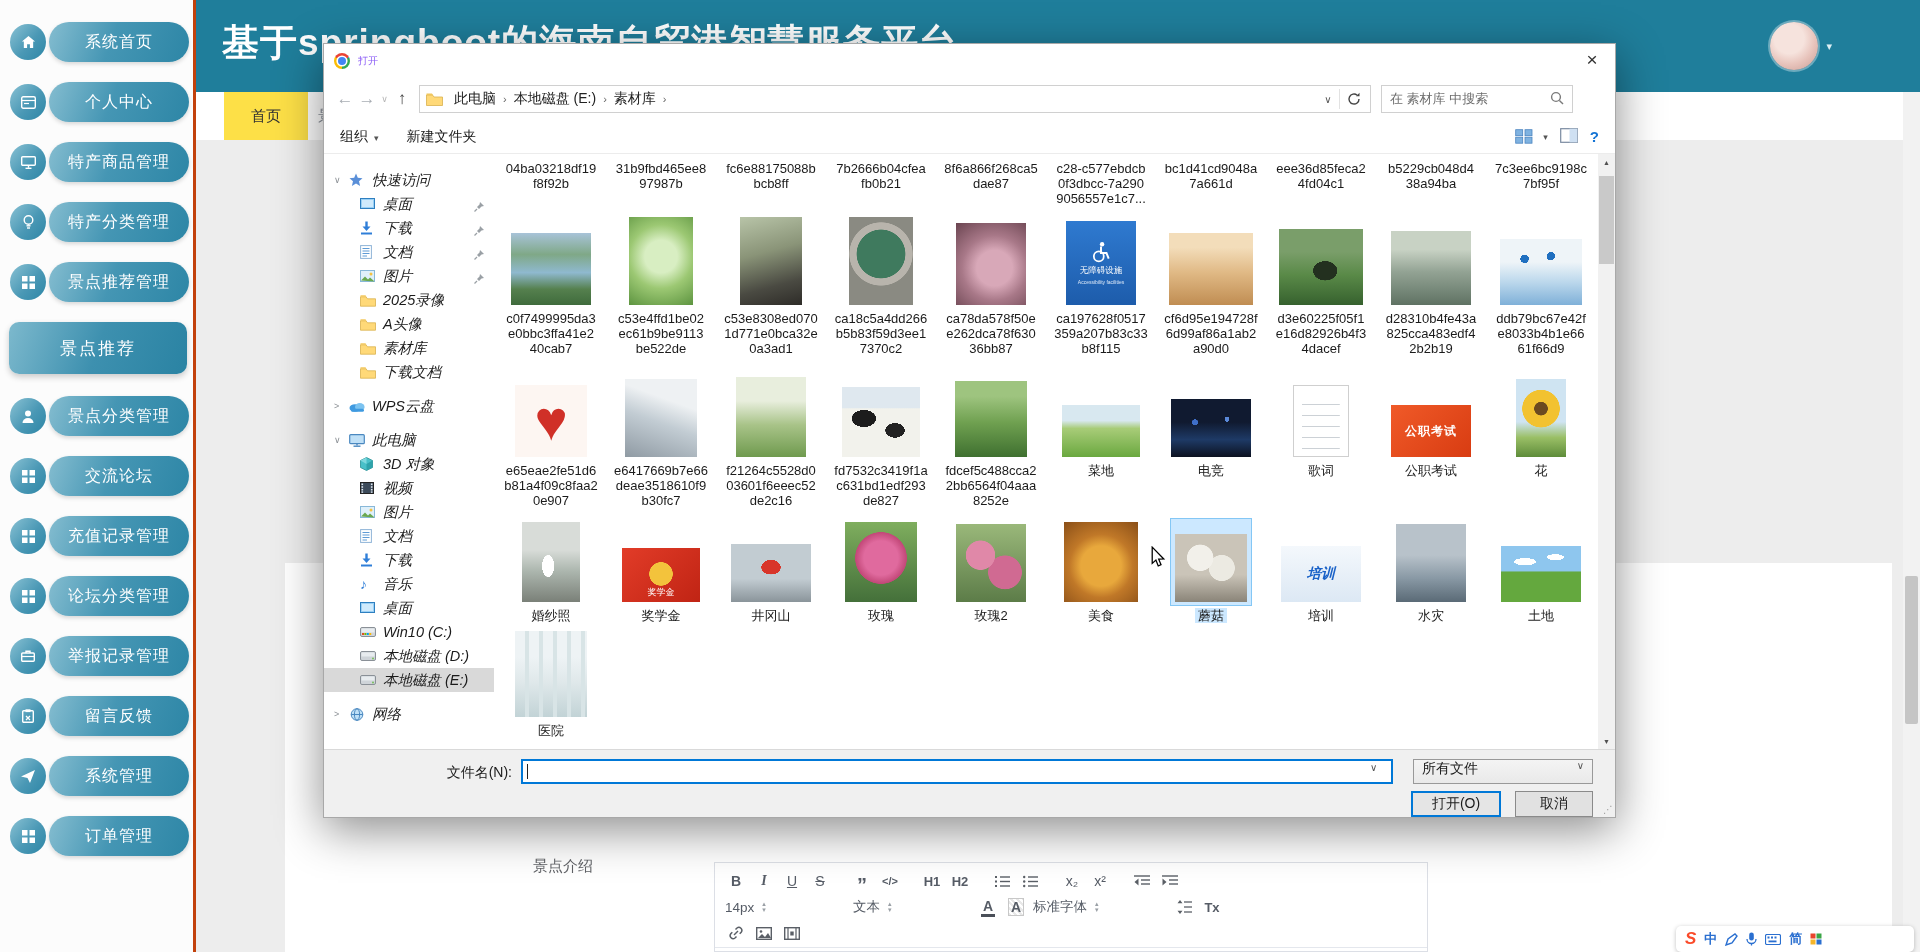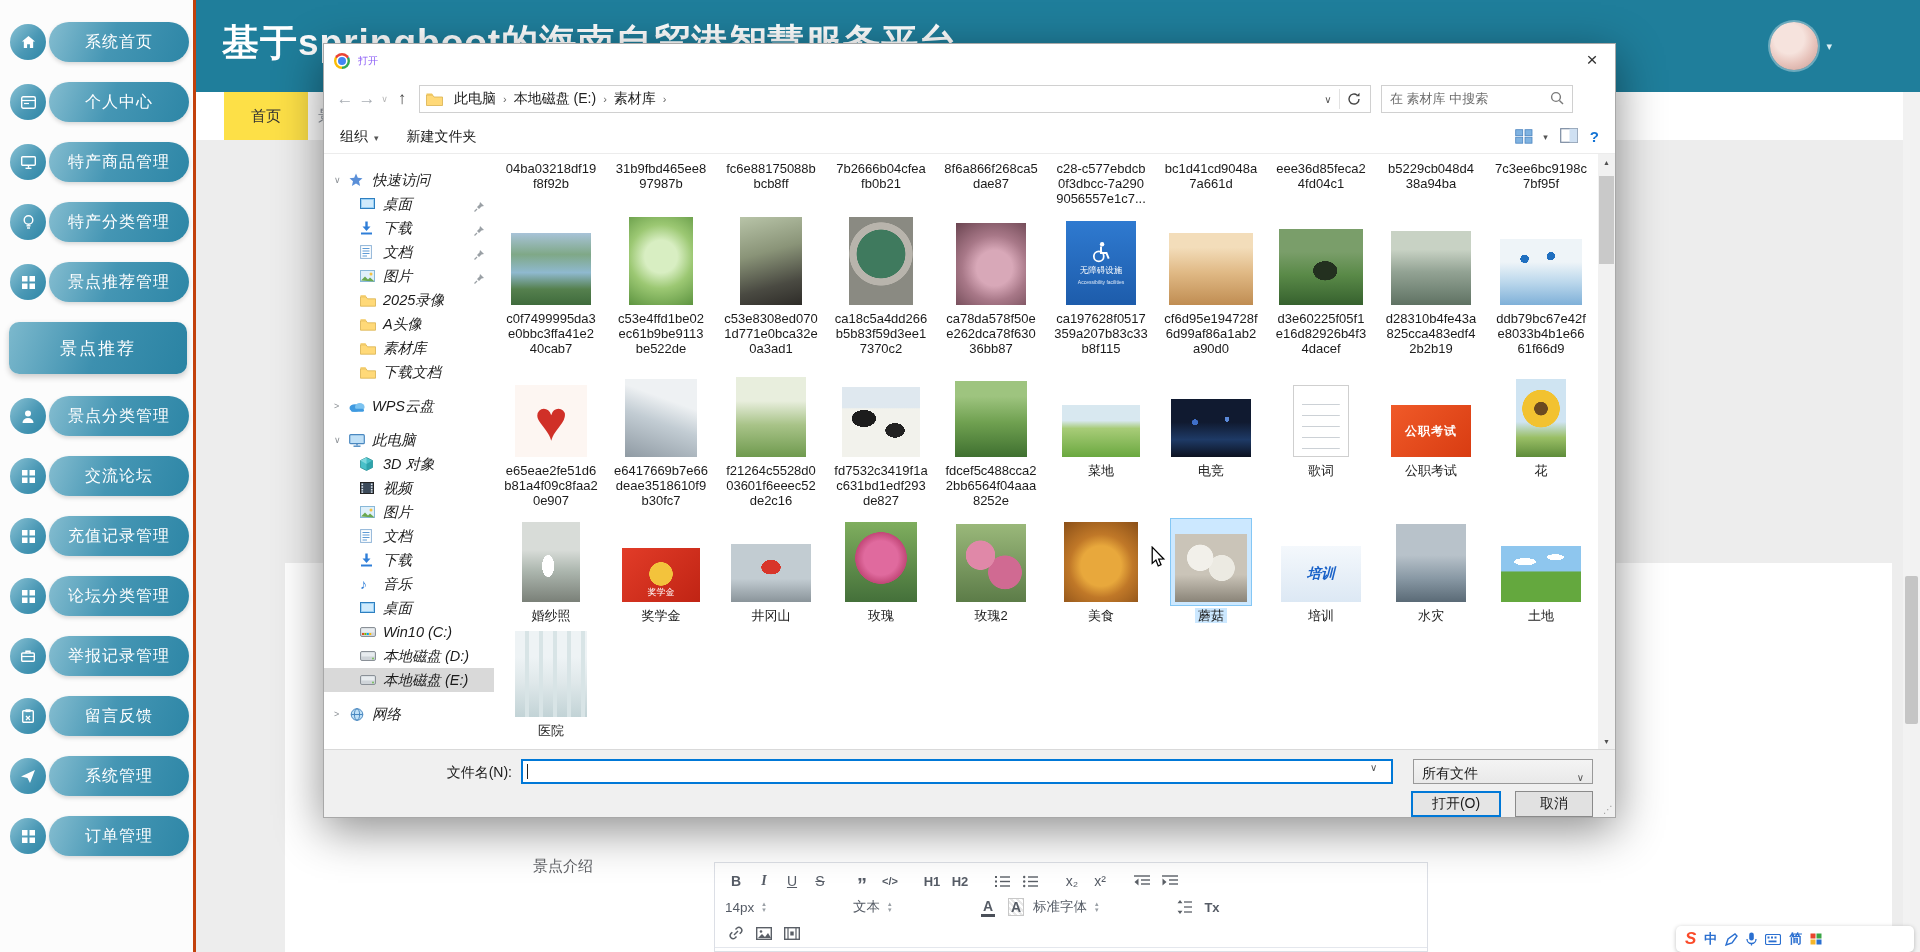--- a/index.html
+++ b/index.html
@@ -144,21 +144,21 @@
   .dlg-scroll .ar{position:absolute;left:0;width:17px;height:16px;display:flex;align-items:center;justify-content:center;font-size:7px;color:#505050;}
   .dlg-scroll .ar.up{top:0;} .dlg-scroll .ar.dn{bottom:0;}
   .dlg-scroll .thumb-v{position:absolute;left:1px;right:1px;top:22px;height:88px;background:#c9c9c9;}
 
   
   .dlg-footer{position:absolute;left:0;right:0;bottom:0;height:68px;background:#f0f0f0;border-top:1px solid #d9d9d9;}
   .fn-label{position:absolute;left:0;width:188px;top:14px;text-align:right;font-size:14px;color:#1b1b1b;}
   .fn-input{position:absolute;left:197px;top:9px;width:872px;height:25px;background:#fff;border:2px solid #0078d7;display:flex;align-items:center;padding-left:4px;}
   .fn-caret{width:1px;height:15px;background:#222;}
   .fn-combo-caret{position:absolute;left:1046px;top:12px;font-size:10px;color:#555;}
-  .ft-combo{position:absolute;left:1089px;top:9px;width:180px;height:25px;background:linear-gradient(#f4f4f4,#e9e9e9);border:1px solid #999;display:flex;align-items:flex-end;padding:0 8px;font-size:14px;}
+  .ft-combo{position:absolute;left:1089px;top:9px;width:180px;height:25px;background:linear-gradient(#f4f4f4,#e9e9e9);border:1px solid #999;display:flex;align-items:flex-start;padding:0 8px;font-size:14px;}
   .ft-combo .spacer{flex:1;}
   .ft-combo .c{font-size:10px;color:#555;}
   .btn-open{position:absolute;left:1087px;top:41px;width:90px;height:26px;border:2px solid #0078d7;background:#e5e5e5;display:flex;align-items:center;justify-content:center;font-size:14px;}
   .btn-cancel{position:absolute;left:1191px;top:41px;width:78px;height:26px;border:1px solid #8a8a8a;background:#e1e1e1;display:flex;align-items:center;justify-content:center;font-size:14px;}
   .grip{position:absolute;right:2px;bottom:2px;color:#a0a0a0;font-size:10px;transform:rotate(0deg);}
 
   .cursor{position:absolute;left:1150px;top:546px;z-index:50;}
 </style>
 </head>
 <body>

